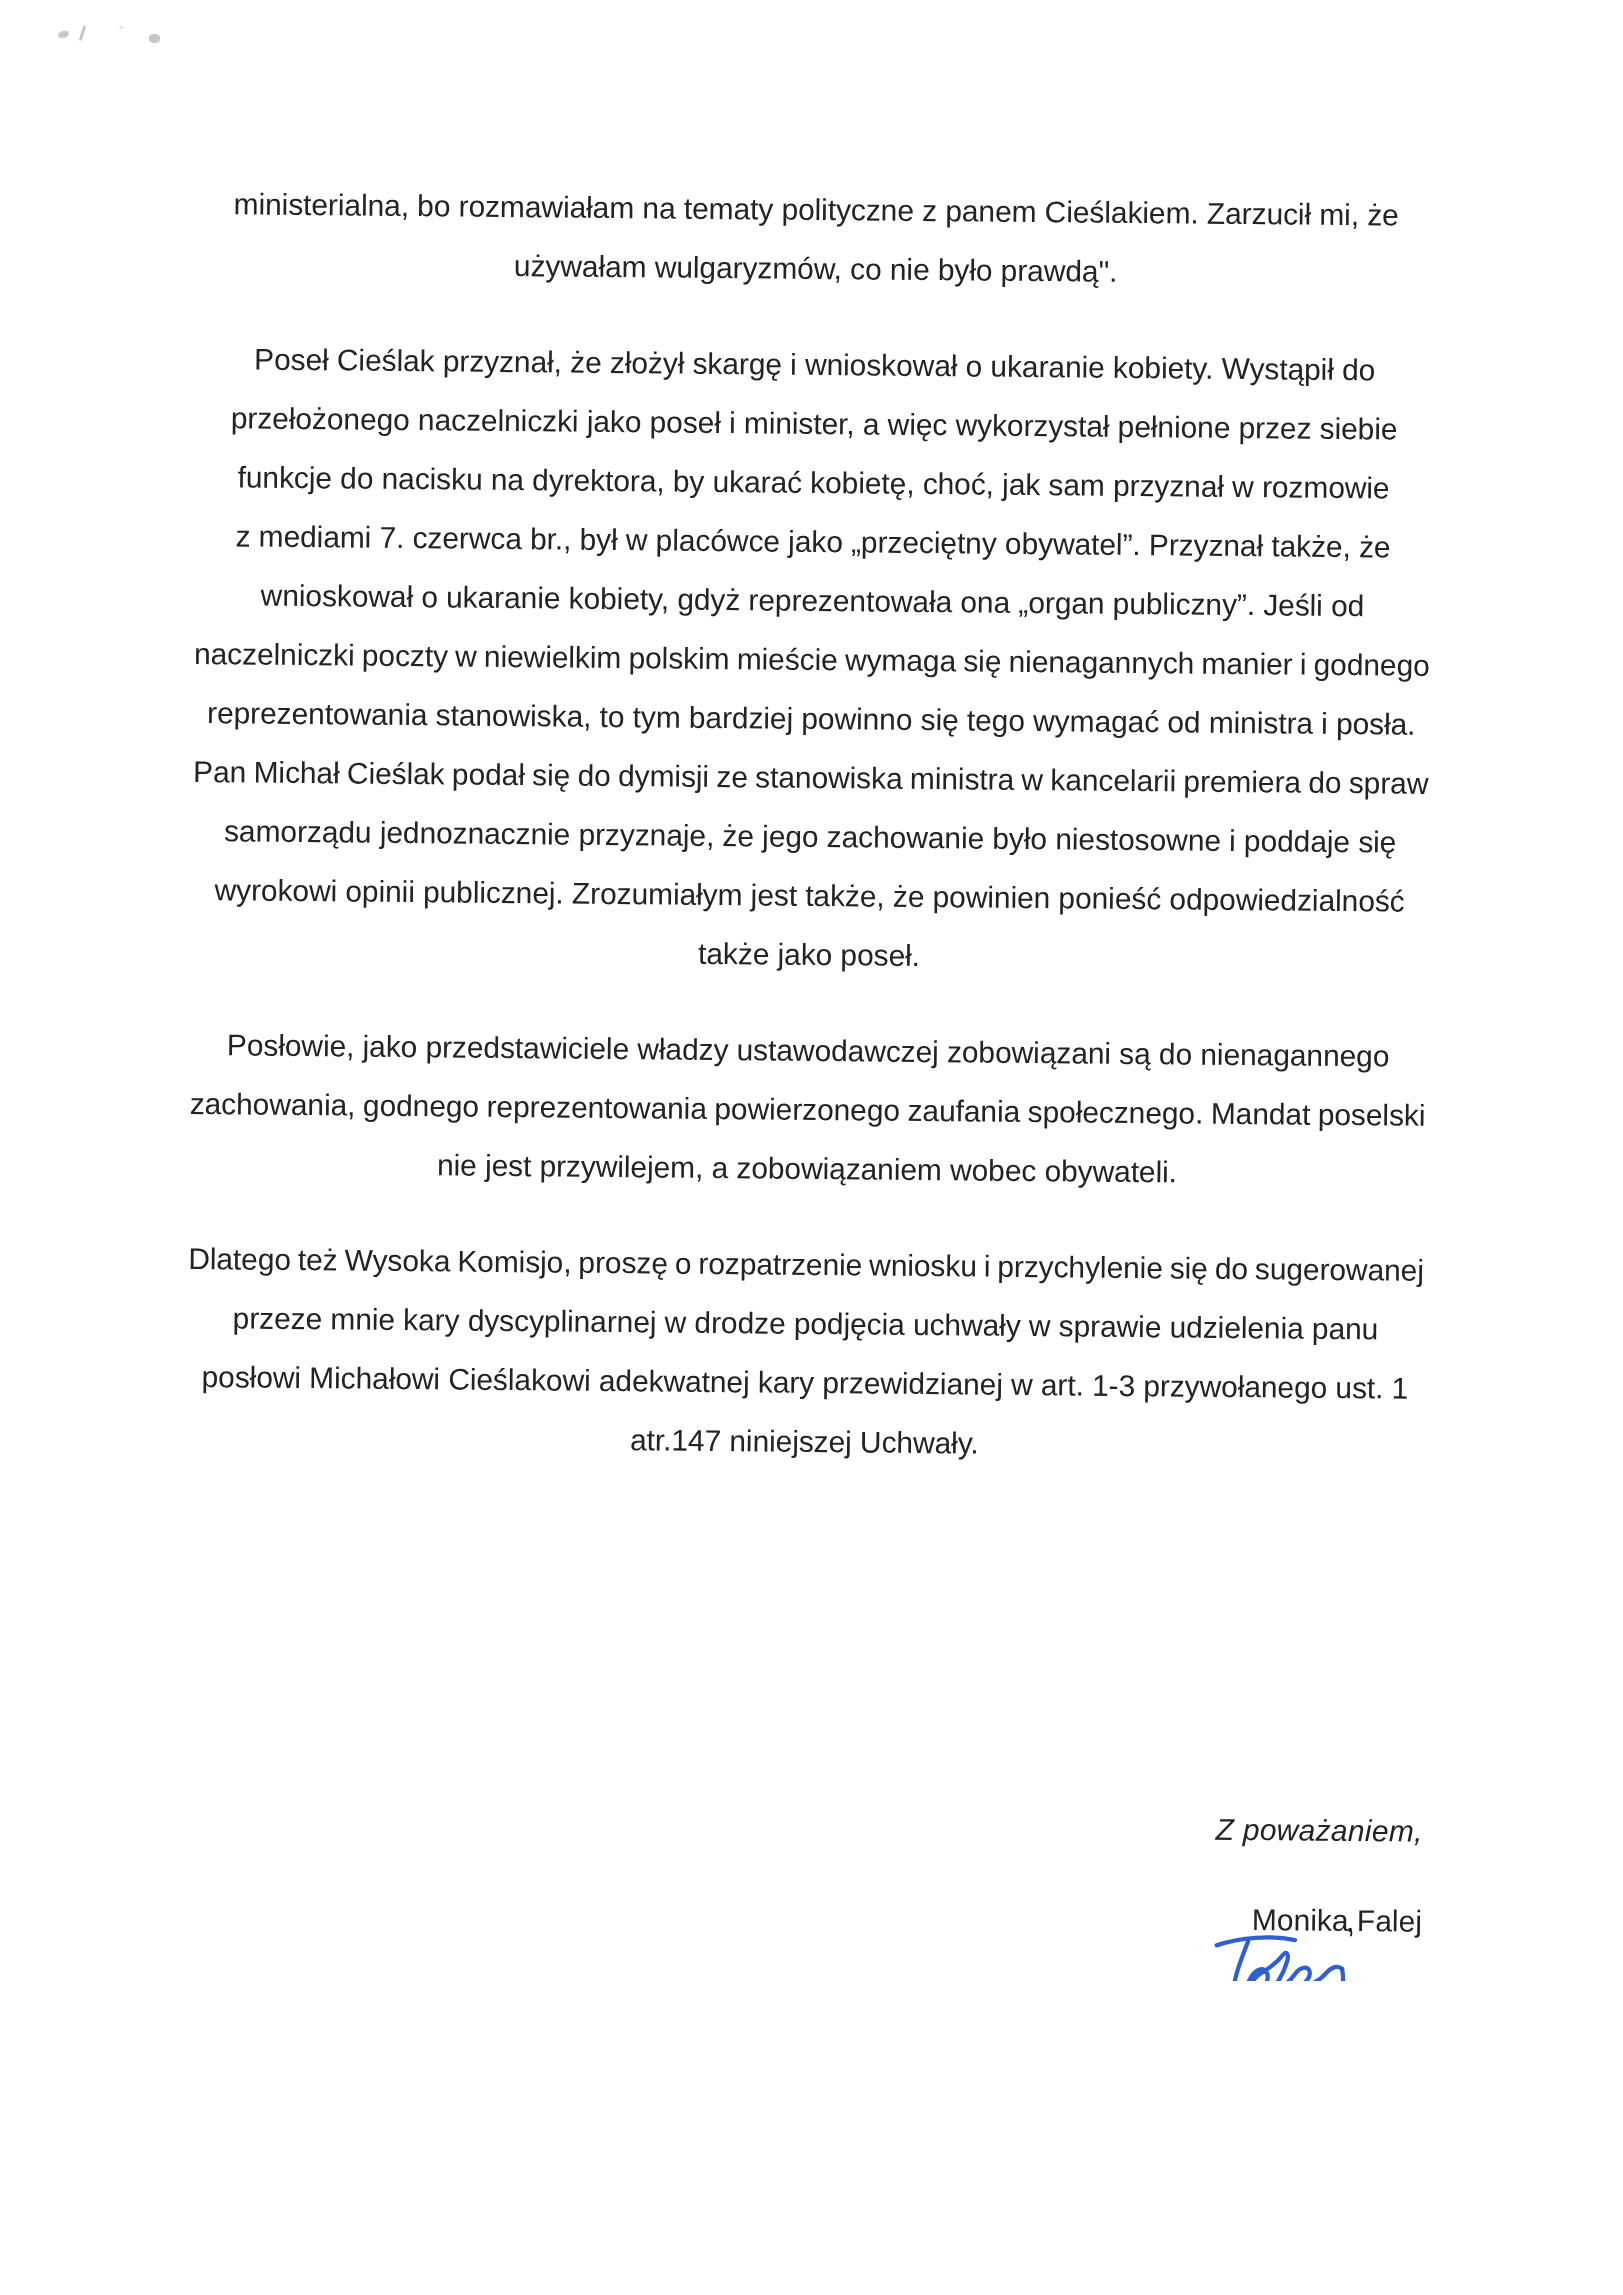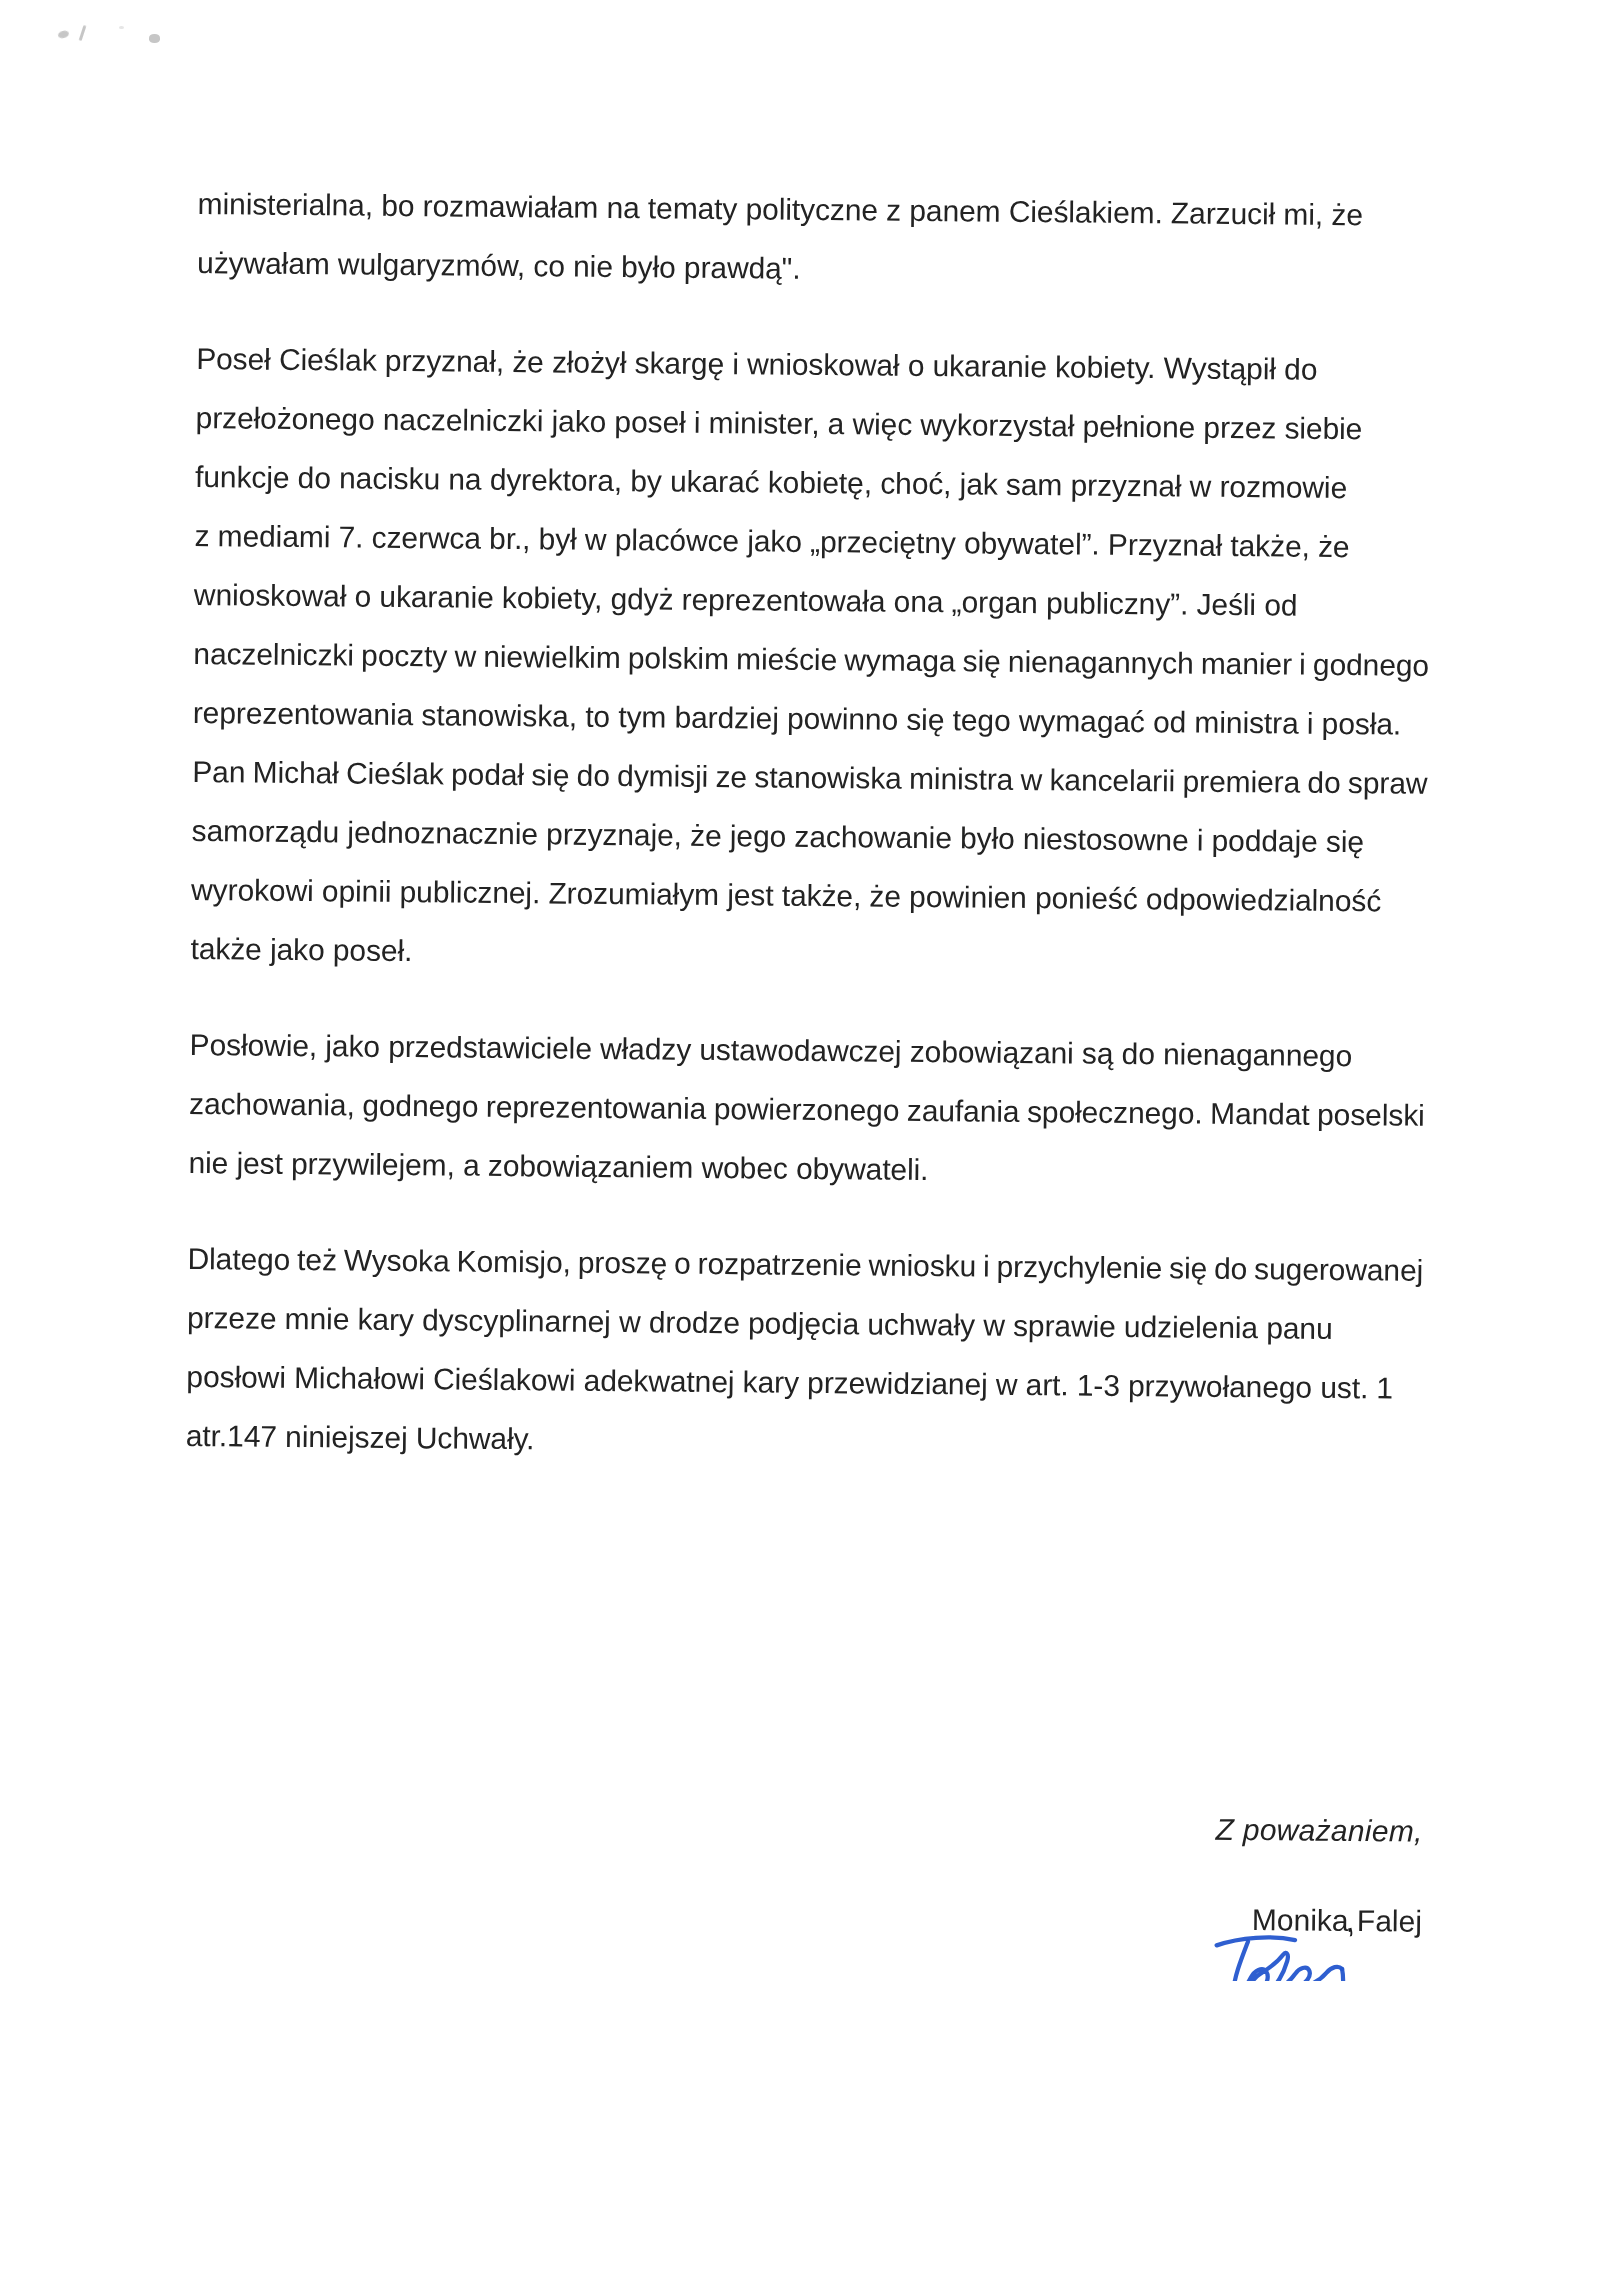--- a/index.html
+++ b/index.html
@@ -4,20 +4,21 @@
 <title>Scanned letter</title>
 <style>
   html,body{margin:0;padding:0;background:#ffffff;}
   #page{
     position:relative;
     width:1623px;height:1981px;
     background:#ffffff;
     overflow:hidden;
     font-family:"Liberation Sans", sans-serif;
     color:#232323;
+    text-align:center;
   }
   
   #letter-body{
     position:absolute;
     left:198px;top:174px;width:1237px;
     transform:rotate(0.55deg);
     transform-origin:0 0;
     font-size:30px;
     line-height:59px;
     color:#232323;

